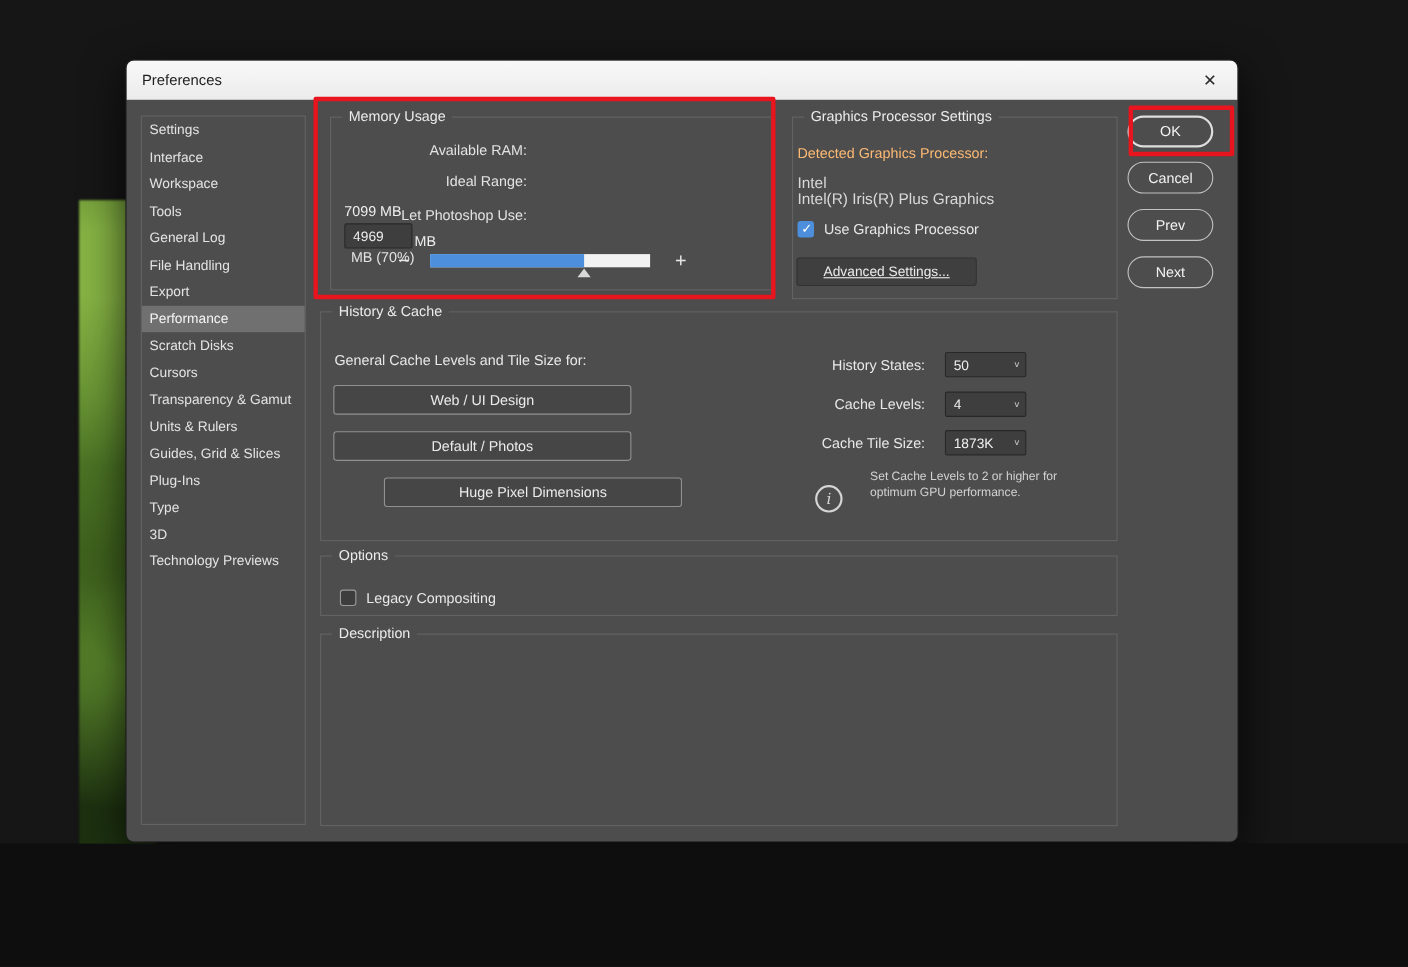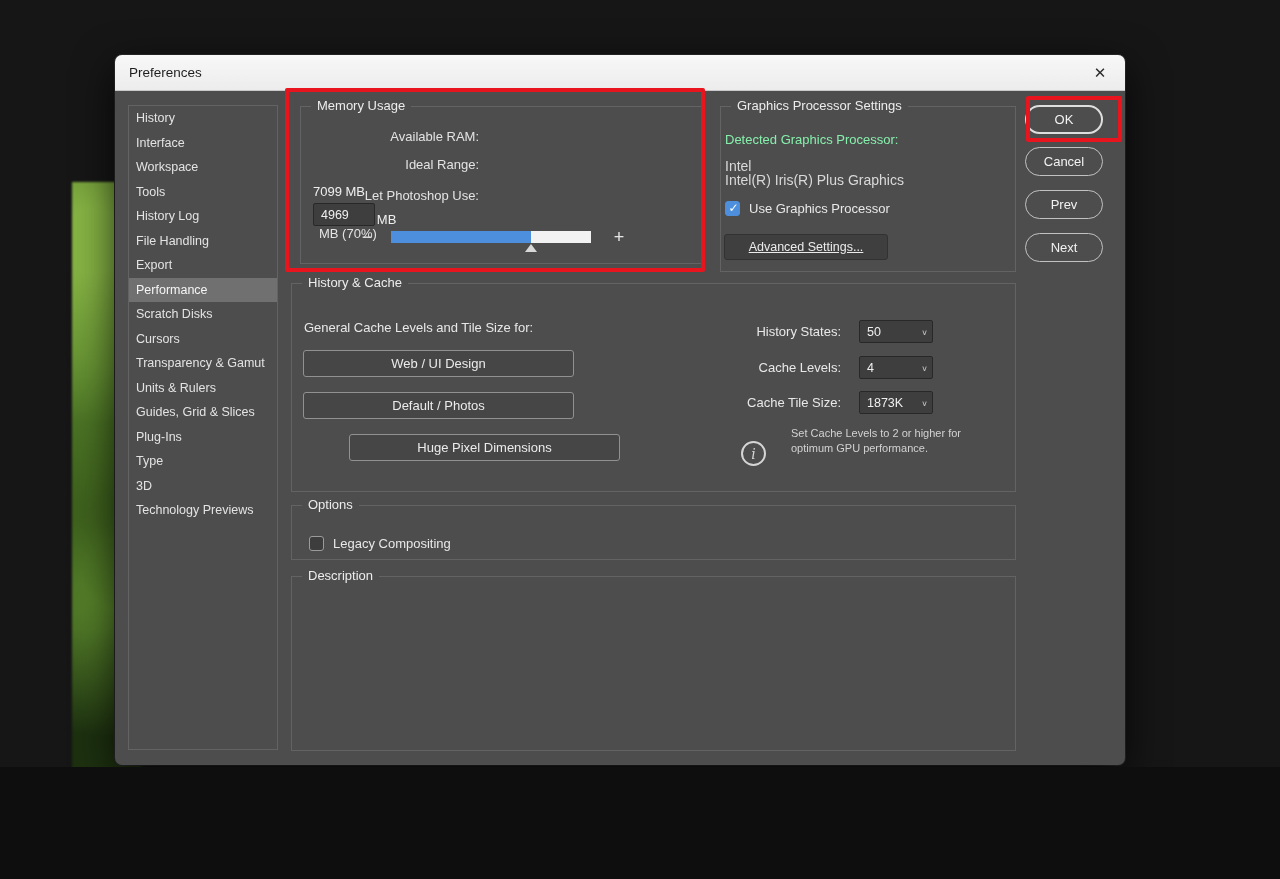--- a/index.html
+++ b/index.html
@@ -51,21 +51,21 @@
     color:#efefef;font-size:12.5px;padding-left:7px;font-family:inherit;outline:none;}
   .msuffix{margin-left:18px;color:#e3e3e3;}
   .slider-row{position:absolute;left:56px;top:120px;display:flex;align-items:center;}
   .slider-btn{width:20px;text-align:center;font-size:18px;color:#e6e6e6;line-height:20px;}
   .slider-btn.plus{margin-left:18px;}
   .slider-track{position:relative;margin-left:14px;width:200px;height:12px;background:#f2f2f2;}
   .slider-fill{position:absolute;left:0;top:0;height:100%;background:var(--accent);}
   .slider-thumb{position:absolute;top:13px;width:0;height:0;border-left:6px solid transparent;border-right:6px solid transparent;border-bottom:8px solid #d8d8d8;}
 
   .group.gpu{left:605px;top:15px;width:296px;height:166px;}
-  .gpu-label{position:absolute;left:4px;top:25px;font-size:13px;color:#86efac;}
+  .gpu-label{position:absolute;left:4px;top:25px;font-size:13px;color:#fdba74;}
   .gpu-small{position:absolute;left:4px;font-size:14px;color:#d9d9d9;line-height:13px;}
   .gpu-small.vendor{top:53px;}
   .gpu-small.model{top:67px;}
   .check-row{display:flex;align-items:center;}
   .gpu .check-row{position:absolute;left:4px;top:94px;}
   .checkbox{position:relative;width:15px;height:15px;border:1px solid #9b9b9b;border-radius:3px;background:#3d3d3d;flex:0 0 auto;}
   .checkbox .checkmark{display:none;position:absolute;left:0;top:-1px;width:15px;text-align:center;font-size:12px;line-height:15px;color:#fff;font-weight:bold;}
   .checkbox.checked{background:var(--accent);border-color:var(--accent);}
   .checkbox.checked .checkmark{display:block;}
   .check-label{margin-left:9px;font-size:13px;color:#e8e8e8;white-space:nowrap;}
@@ -115,25 +115,25 @@
     <div class="titlebar">
       <span class="title">Preferences</span>
       <span class="close">
           <span>✕</span>
         </span>
     </div>
 
     <div class="dlg-body">
 
       <div class="sidebar">
-        <div class="sidebar-item">History</div>
+        <div class="sidebar-item">Settings</div>
         <div class="sidebar-item">Interface</div>
         <div class="sidebar-item">Workspace</div>
         <div class="sidebar-item">Tools</div>
-        <div class="sidebar-item">History Log</div>
+        <div class="sidebar-item">General Log</div>
         <div class="sidebar-item">File Handling</div>
         <div class="sidebar-item">Export</div>
         <div class="sidebar-item selected">Performance</div>
         <div class="sidebar-item">Scratch Disks</div>
         <div class="sidebar-item">Cursors</div>
         <div class="sidebar-item">Transparency &amp; Gamut</div>
         <div class="sidebar-item">Units &amp; Rulers</div>
         <div class="sidebar-item">Guides, Grid &amp; Slices</div>
         <div class="sidebar-item">Plug-Ins</div>
         <div class="sidebar-item">Type</div>

